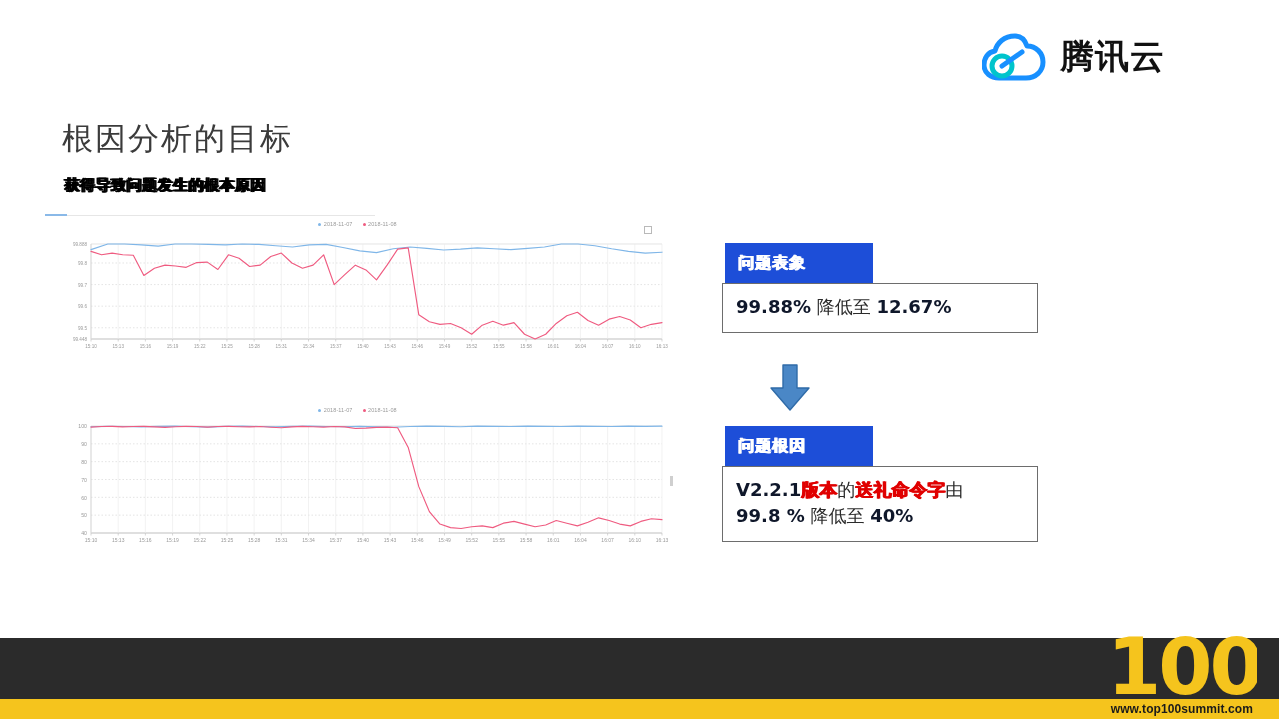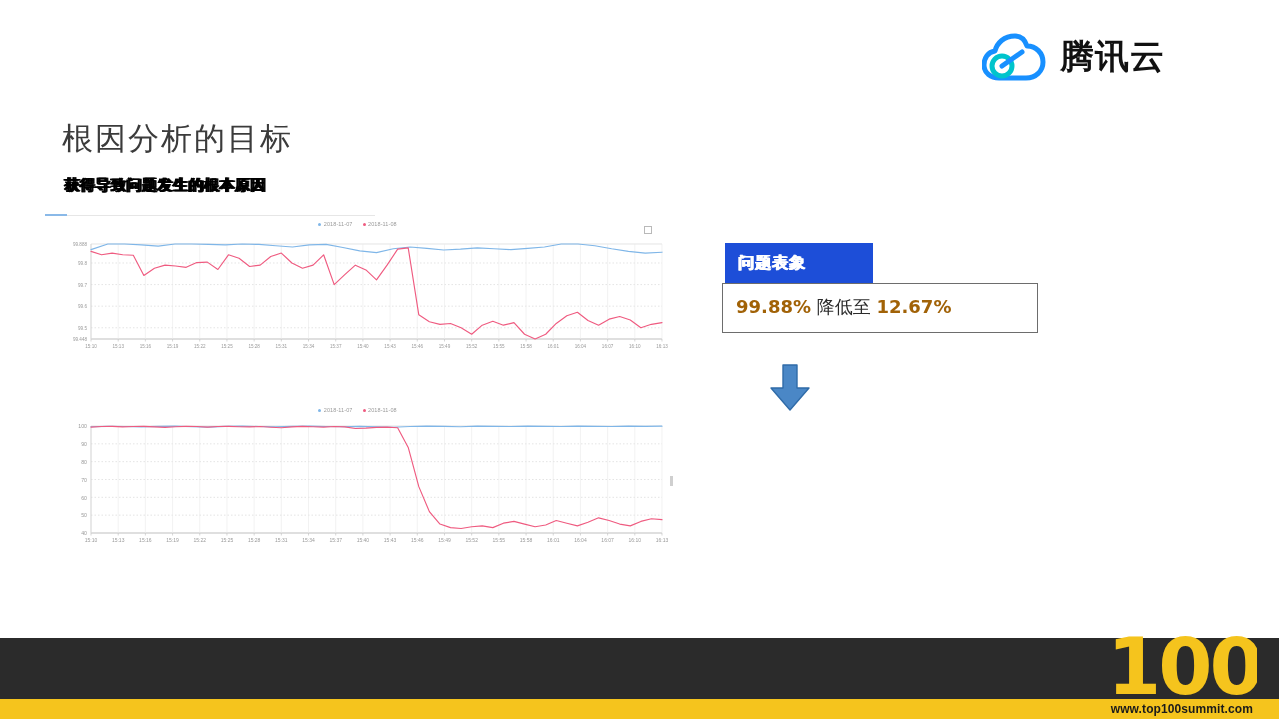--- a/index.html
+++ b/index.html
@@ -58,21 +58,21 @@
     color: #fff; font-size: 16px; font-weight: 700; letter-spacing: 1px;
     font-family: "DejaVu Sans", "Liberation Sans", sans-serif;
     text-shadow: 1.1px 0 0 #fff, -0.5px 0.4px 0 #fff;
   }
   .callout-body {
     position: absolute; left: 9px; top: 40px; width: 316px;
     border: 1px solid #6d6d6d; background: #fff; padding: 10px 13px 12px 13px;
   }
   .callout-line { font-size: 18px; color: #2b2b2b; line-height: 1.45; white-space: nowrap;
                   font-family: "DejaVu Sans", "Liberation Sans", sans-serif; }
-  .em-red { color: #a16207; font-weight: 700; }
+  .em-red { color: #0f172a; font-weight: 700; }
   .em-red-hv { color: #e00000; font-weight: 700;
                text-shadow: 1px 0 0 #e00000, -0.4px 0.3px 0 #e00000; }
 
   #callout1 { left: 713px; top: 243px; width: 330px; height: 118px; }
   #callout2 { left: 713px; top: 426px; width: 330px; height: 125px; }
 
   
   .arrow { position: absolute; left: 768px; top: 364px; width: 44px; height: 48px; }
 
   
@@ -313,20 +313,35 @@
       </div>
     </div>
   </div>
 
   <div class="arrow">
     <svg viewBox="0 0 44 48" width="44" height="48">
       <path d="M15 1 L29 1 L29 24 L41 24 L22 46 L3 24 L15 24 Z" fill="#4a87c6" stroke="#2f6ba8" stroke-width="1.4" stroke-linejoin="round"></path>
     </svg>
   </div>
 
+  <div class="callout" id="callout2">
+    <div class="callout-head">
+      <span class="callout-head-text">问题根因</span>
+    </div>
+    <div class="callout-body">
+      <div class="callout-line">
+        <span class="em-red">V2.2.1</span><span class="em-red-hv">版本</span><span>的</span><span class="em-red-hv">送礼命令字</span><span>由</span>
+      </div>
+      <div class="callout-line">
+        <span class="em-red">99.8 %</span>
+        <span>降低至</span>
+        <span class="em-red">40%</span>
+      </div>
+    </div>
+  </div>
 
   <div class="footer-dark"></div>
   <div class="footer-yellow"></div>
   <div class="footer-100">
     <svg viewBox="0 0 150 62" width="150" height="62">
       <text x="0" y="58" font-family="DejaVu Sans, sans-serif" font-size="78" font-weight="700" fill="#f5c41d" letter-spacing="-3">100</text>
     </svg>
   </div>
   <div class="footer-url">www.top100summit.com</div>
 

